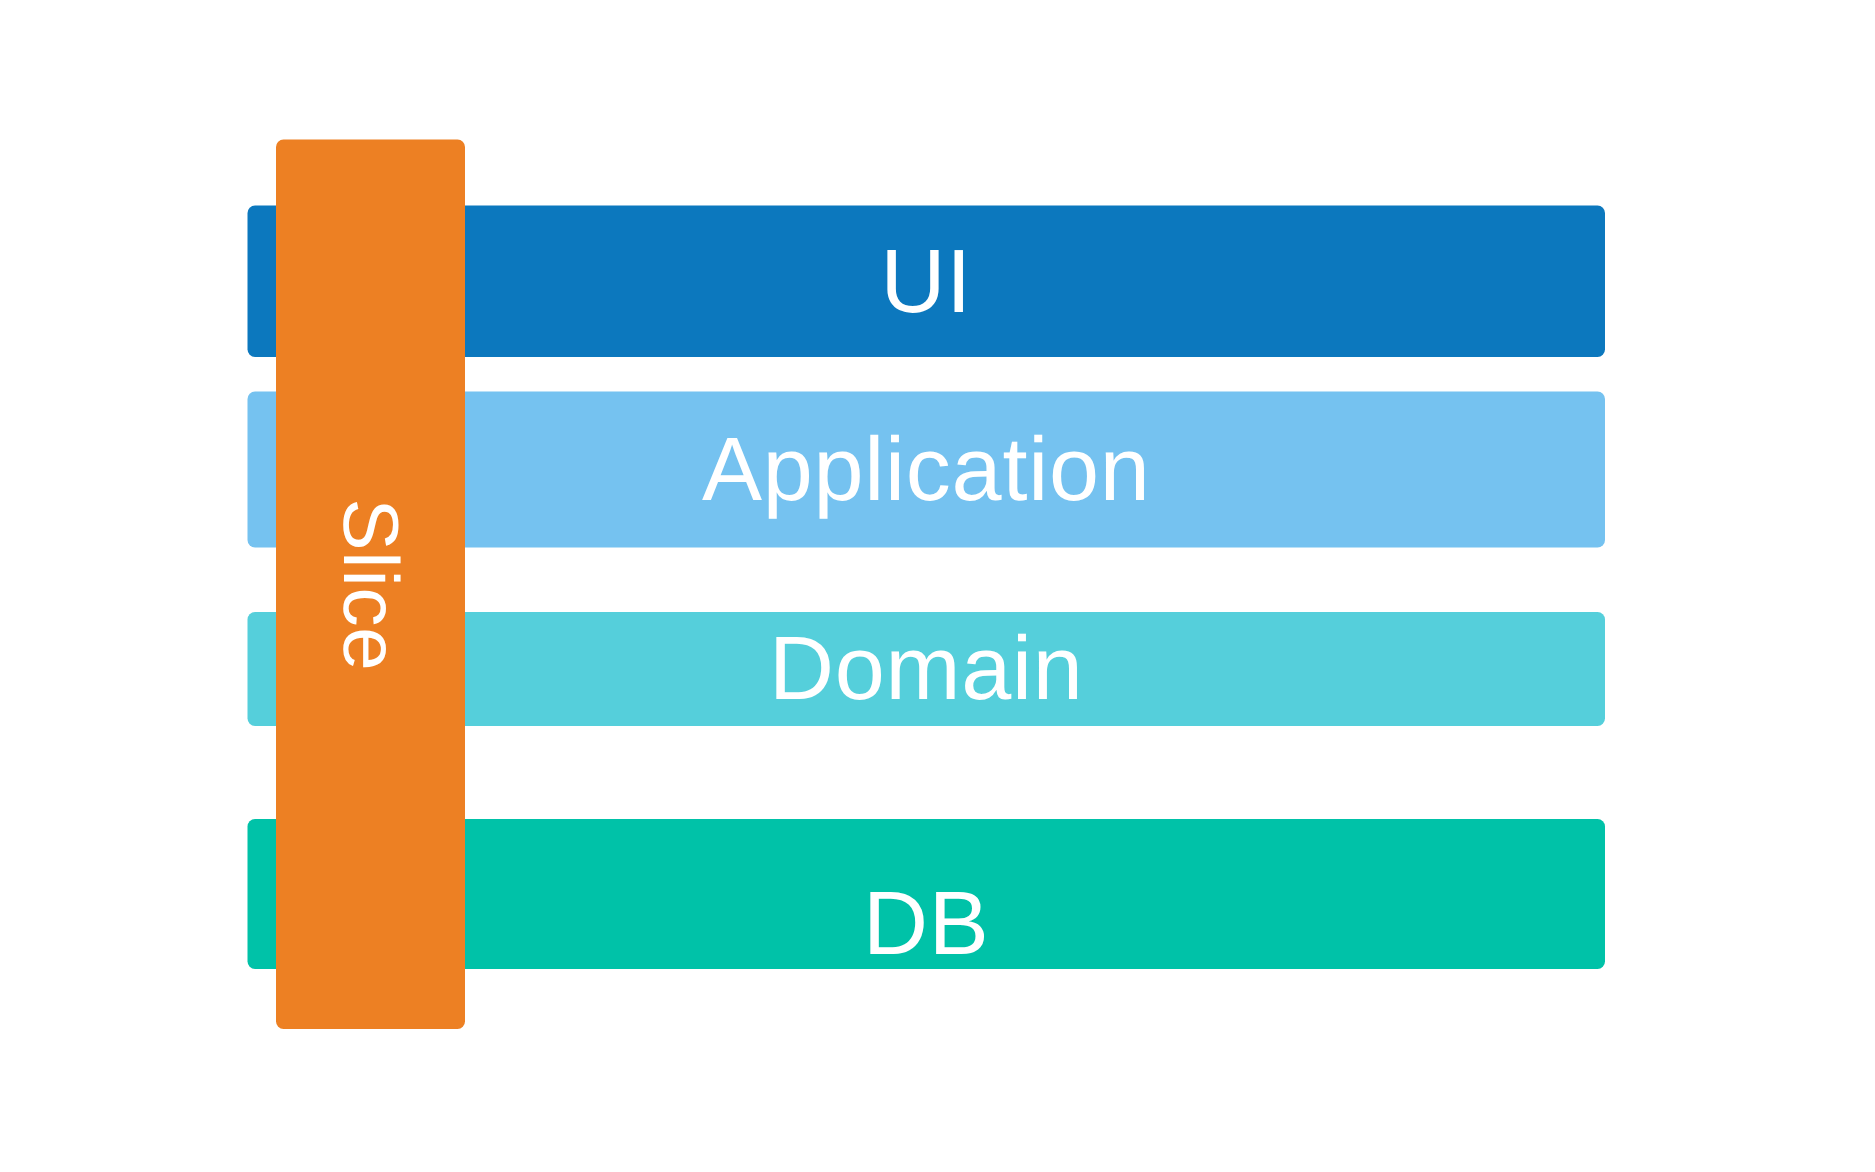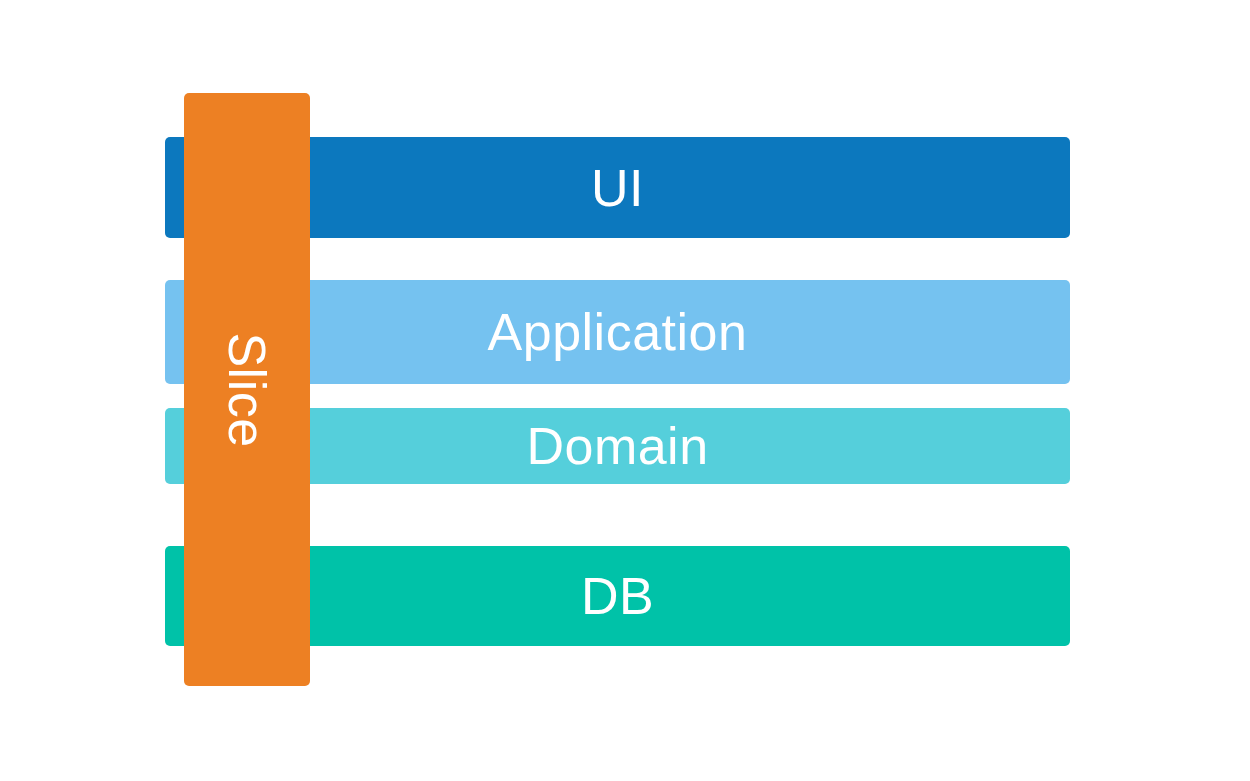--- a/index.html
+++ b/index.html
@@ -27,41 +27,42 @@
     border-radius: 5px;
     display: flex;
     align-items: center;
     justify-content: center;
     box-sizing: border-box;
   }
   .layer-label {
     color: #ffffff;
     font-family: "Liberation Sans", sans-serif;
     font-weight: 300;
-    font-size: 52px;
+    font-size: 60px;
     letter-spacing: 0.5px;
     line-height: 1;
     user-select: none;
     white-space: nowrap;
   }
   #layer-bar-ui {
     top: 137px;
     height: 101px;
   }
   #layer-bar-application {
-    top: 280px;
+    top: 261px;
     height: 104px;
   }
   #layer-bar-domain {
     top: 408px;
     height: 76px;
   }
   #layer-bar-db {
     top: 546px;
     height: 100px;
+    align-items: flex-end;
   }
   #slice-box {
     position: absolute;
     left: 184px;
     top: 93px;
     width: 126px;
     height: 593px;
     border-radius: 5px;
     display: flex;
     align-items: center;

